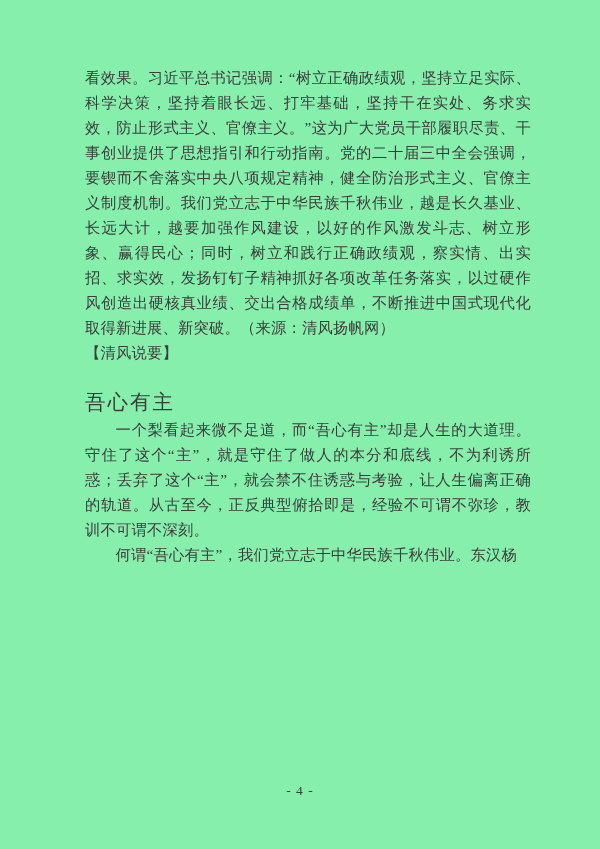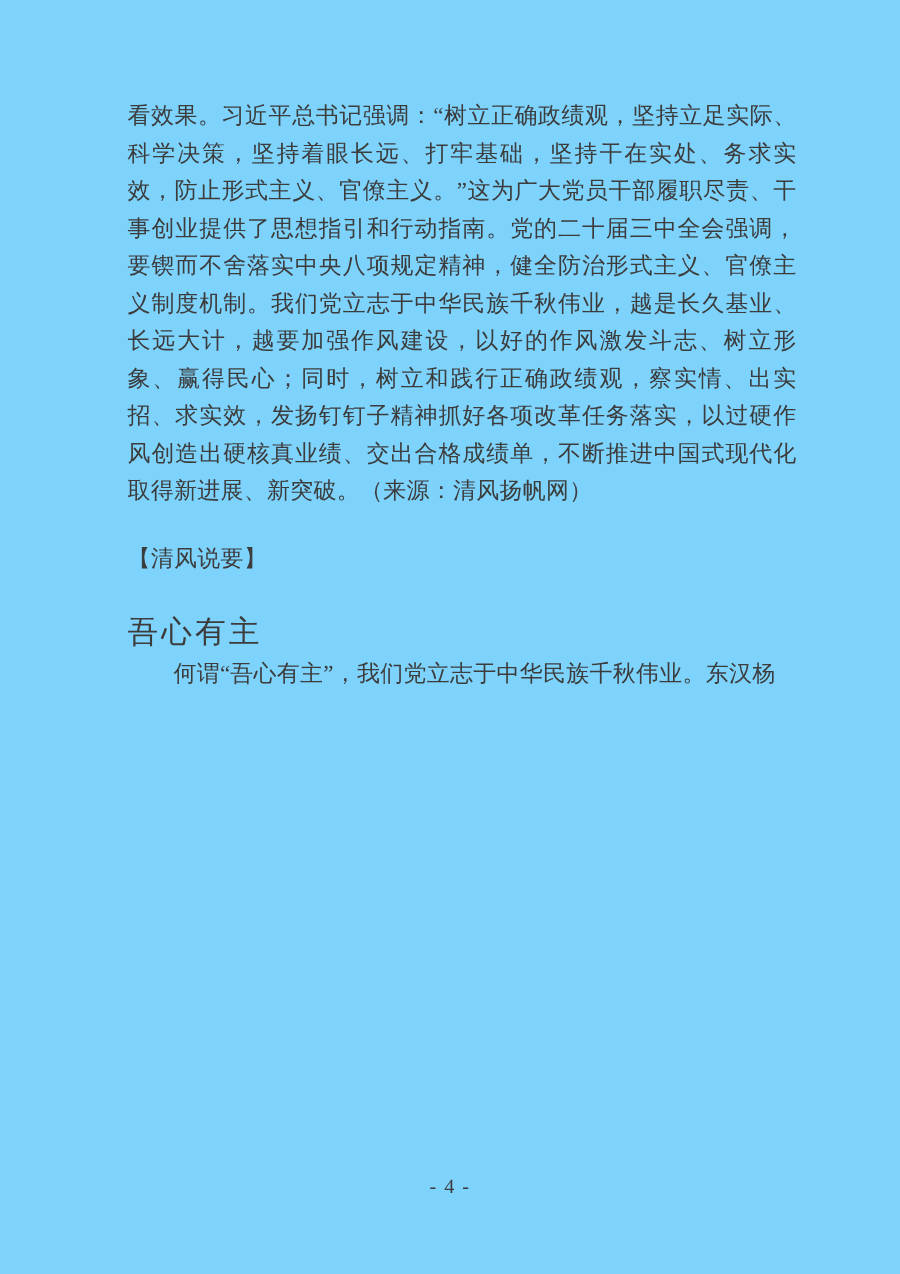--- a/index.html
+++ b/index.html
@@ -4,41 +4,40 @@
 <style>
   html, body {
     margin: 0;
     padding: 0;
     background: #ffffff;
   }
   .page {
     position: relative;
     width: 600px;
     height: 849px;
-    background: #7dd3fc;
+    background: #86efac;
     overflow: hidden;
     font-family: "Liberation Serif", "DejaVu Serif", serif;
   }
   .content {
     position: absolute;
     left: 85px;
     top: 65px;
     width: 446px;
   }
   .body-text {
     margin: 0;
     font-size: 15.3px;
     line-height: 25px;
     text-align: justify;
     text-justify: inter-ideograph;
     color: #3c3c3c;
     letter-spacing: 0.2px;
   }
   .section-header {
-    margin-top: 20px;
     text-align: left;
   }
   .article-title {
     margin: 22px 0 0 0;
     font-size: 20.5px;
     line-height: 30px;
     font-weight: normal;
     text-align: left;
     letter-spacing: 2px;
     color: #3c3c3c;
@@ -62,16 +61,17 @@
   }
 </style>
 </head>
 <body>
 
 <div class="page">
   <div class="content">
     <p class="body-text">看效果。习近平总书记强调：“树立正确政绩观，坚持立足实际、科学决策，坚持着眼长远、打牢基础，坚持干在实处、务求实效，防止形式主义、官僚主义。”这为广大党员干部履职尽责、干事创业提供了思想指引和行动指南。党的二十届三中全会强调，要锲而不舍落实中央八项规定精神，健全防治形式主义、官僚主义制度机制。我们党立志于中华民族千秋伟业，越是长久基业、长远大计，越要加强作风建设，以好的作风激发斗志、树立形象、赢得民心；同时，树立和践行正确政绩观，察实情、出实招、求实效，发扬钉钉子精神抓好各项改革任务落实，以过硬作风创造出硬核真业绩、交出合格成绩单，不断推进中国式现代化取得新进展、新突破。（来源：清风扬帆网）</p>
     <p class="body-text section-header">【清风说要】</p>
     <h1 class="article-title">吾心有主</h1>
+    <p class="body-text indent">一个梨看起来微不足道，而“吾心有主”却是人生的大道理。守住了这个“主”，就是守住了做人的本分和底线，不为利诱所惑；丢弃了这个“主”，就会禁不住诱惑与考验，让人生偏离正确的轨道。从古至今，正反典型俯拾即是，经验不可谓不弥珍，教训不可谓不深刻。</p>
     <p class="body-text indent">何谓“吾心有主”，我们党立志于中华民族千秋伟业。东汉杨</p>
   </div>
   <div class="page-number">- 4 -</div>
 </div>
 
 </body></html>

